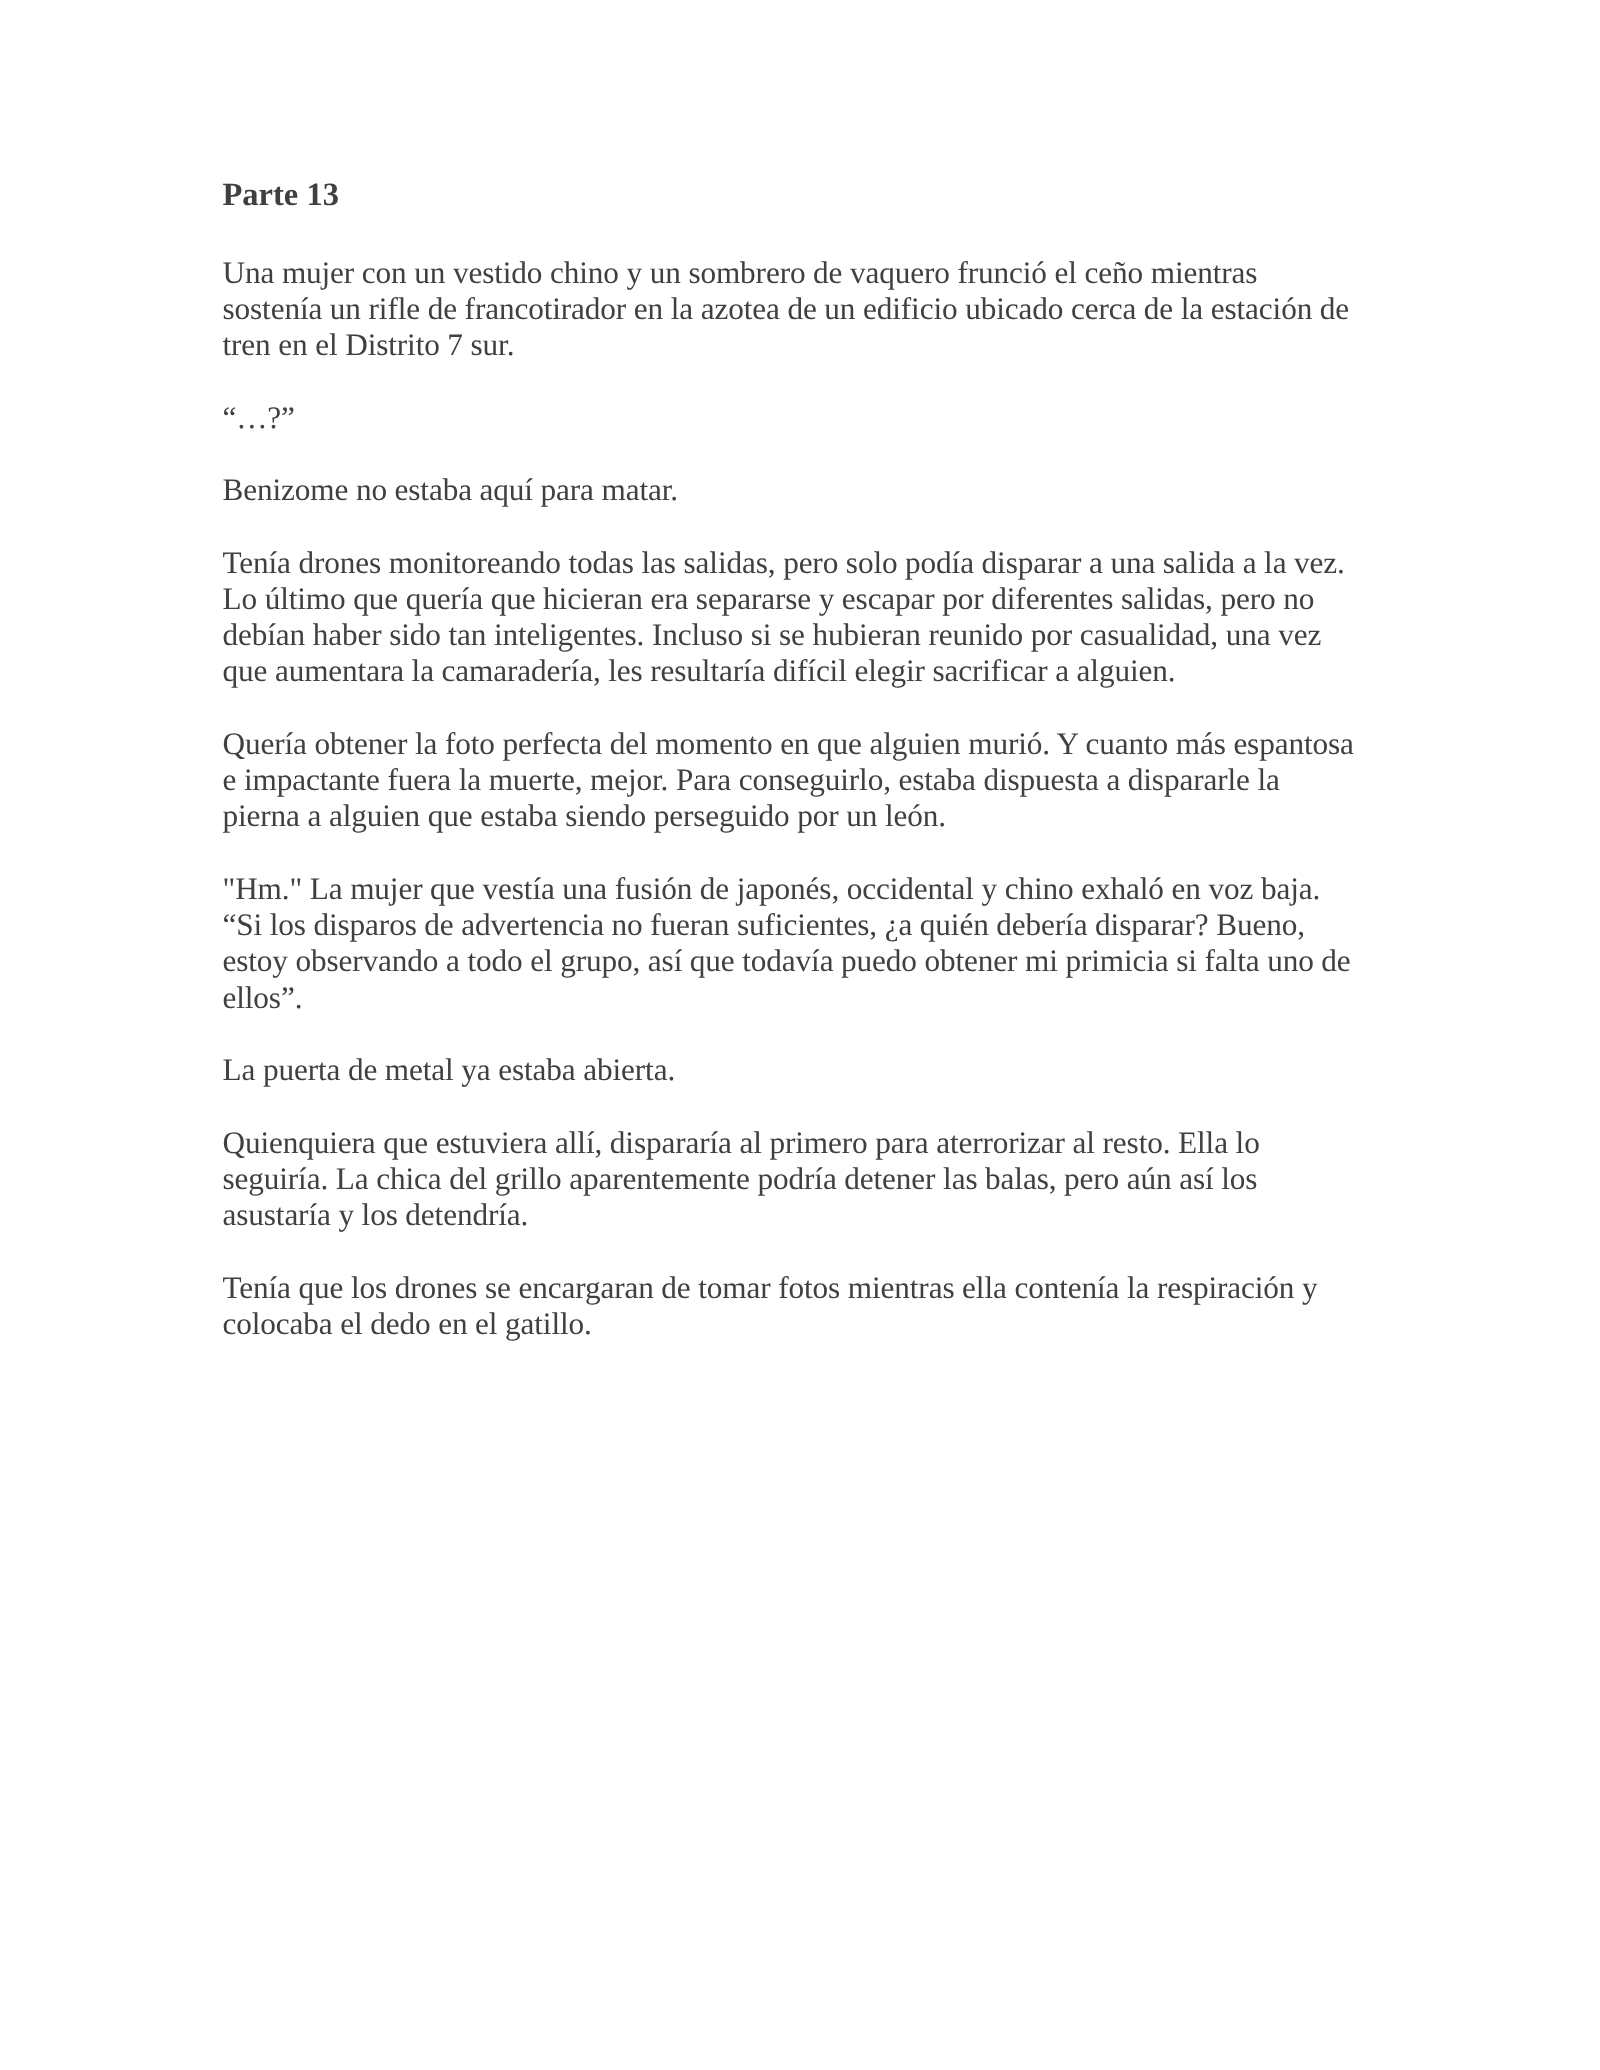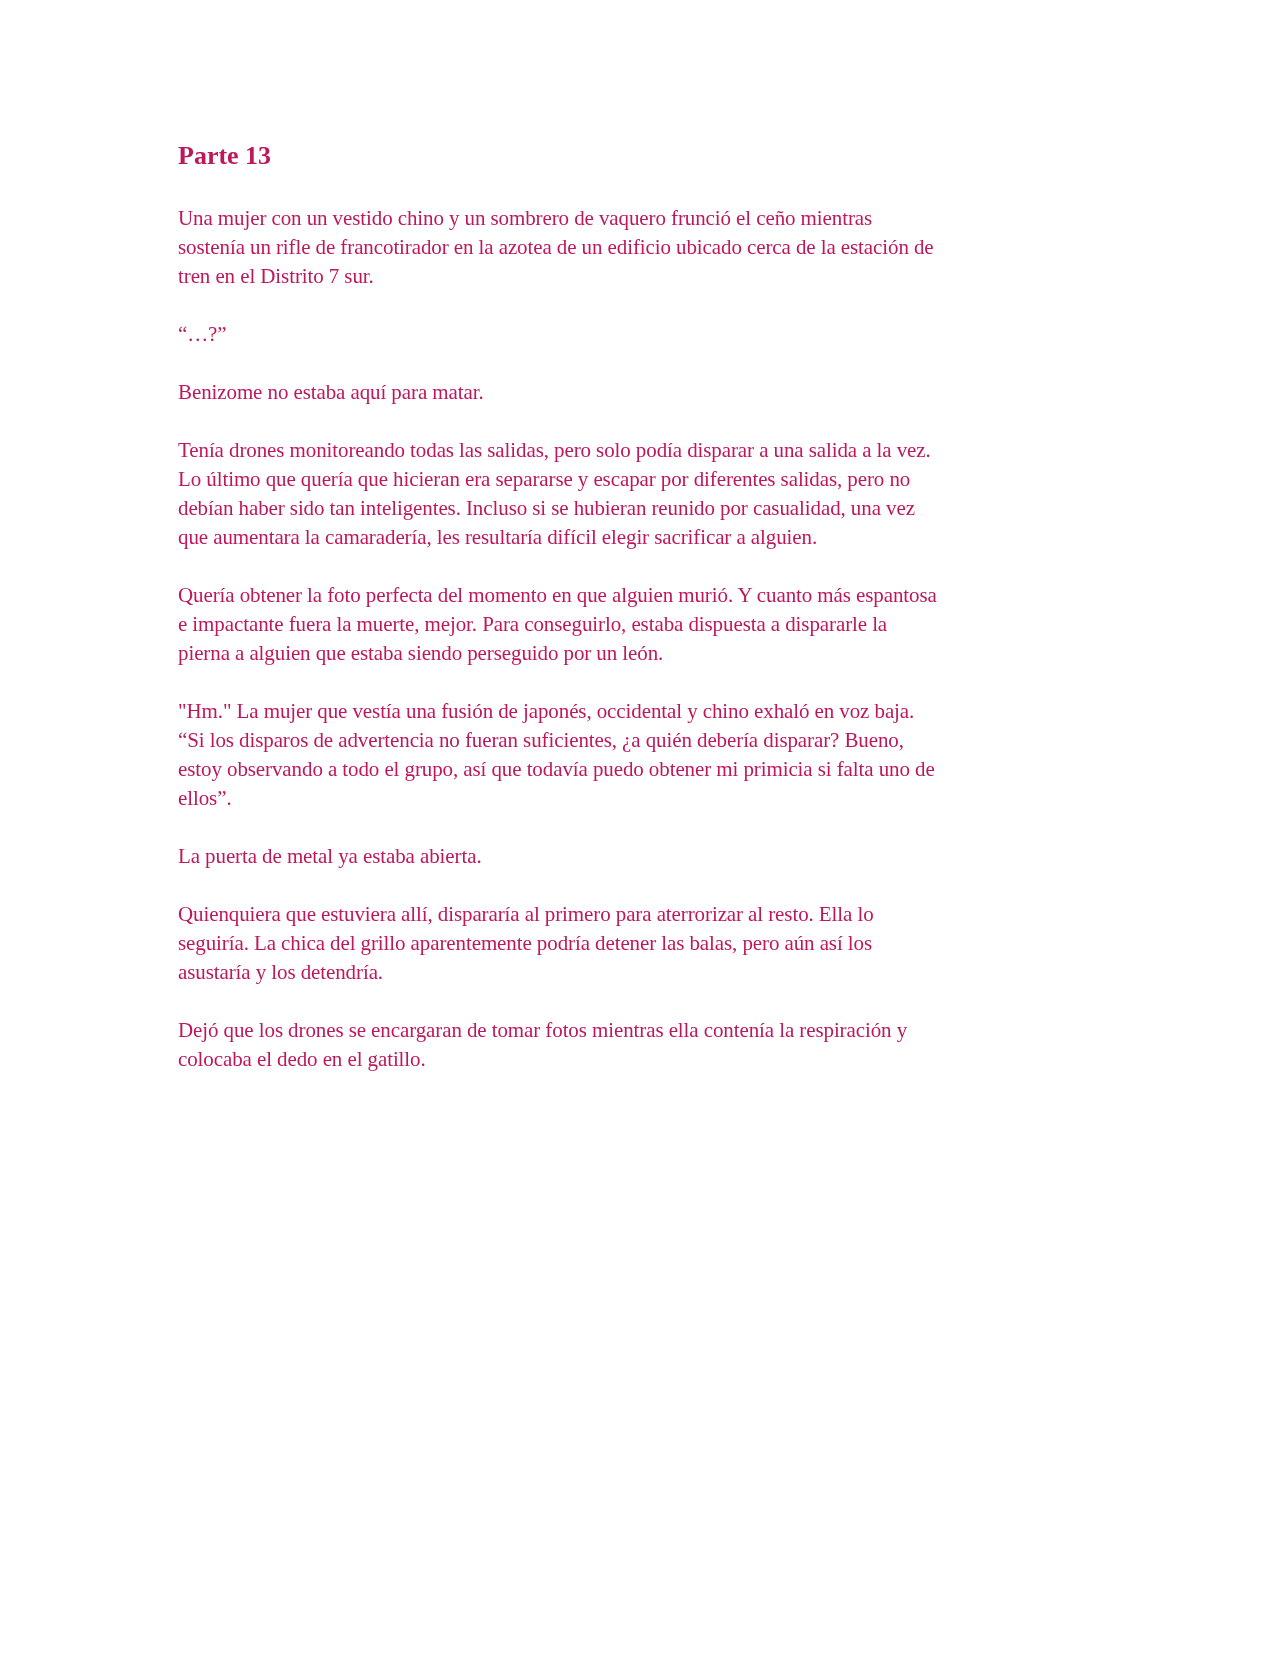--- a/index.html
+++ b/index.html
@@ -3,30 +3,30 @@
 <meta charset="utf-8">
 <style>
   html, body { margin: 0; padding: 0; background: #ffffff; }
   body { width: 1280px; height: 1656px; position: relative; overflow: hidden; }
   .page {
     position: absolute;
     left: 178px;
     top: 140px;
     width: 920px;
     font-family: "Liberation Serif", "DejaVu Serif", serif;
-    color: #be185d;
+    color: #404040;
   }
   .title {
     font-size: 26px;
     font-weight: bold;
     margin: 0 0 32px 0;
     line-height: 32px;
   }
   .para {
-    font-size: 21px;
+    font-size: 25px;
     line-height: 29px;
     margin: 0 0 29px 0;
     white-space: pre-line;
     letter-spacing: -0.1px;
   }
 </style>
 </head>
 <body>
 
 <div class="page">
@@ -44,15 +44,15 @@
 e impactante fuera la muerte, mejor. Para conseguirlo, estaba dispuesta a dispararle la
 pierna a alguien que estaba siendo perseguido por un león.</p>
   <p class="para">"Hm." La mujer que vestía una fusión de japonés, occidental y chino exhaló en voz baja.
 “Si los disparos de advertencia no fueran suficientes, ¿a quién debería disparar? Bueno,
 estoy observando a todo el grupo, así que todavía puedo obtener mi primicia si falta uno de
 ellos”.</p>
   <p class="para">La puerta de metal ya estaba abierta.</p>
   <p class="para">Quienquiera que estuviera allí, dispararía al primero para aterrorizar al resto. Ella lo
 seguiría. La chica del grillo aparentemente podría detener las balas, pero aún así los
 asustaría y los detendría.</p>
-  <p class="para">Dejó que los drones se encargaran de tomar fotos mientras ella contenía la respiración y
+  <p class="para">Tenía que los drones se encargaran de tomar fotos mientras ella contenía la respiración y
 colocaba el dedo en el gatillo.</p>
 </div>
 
 </body></html>

